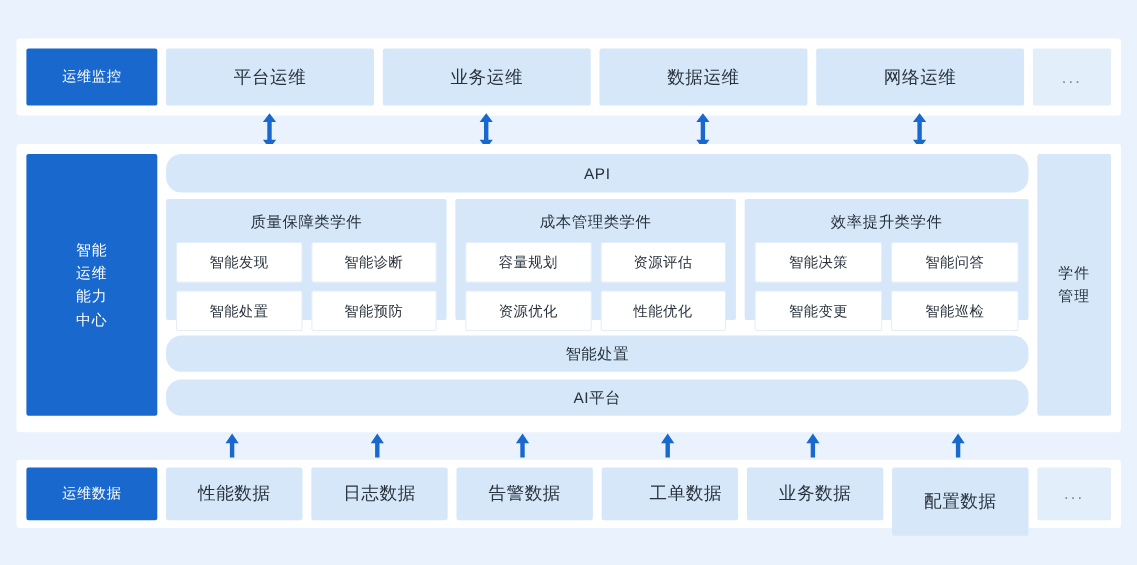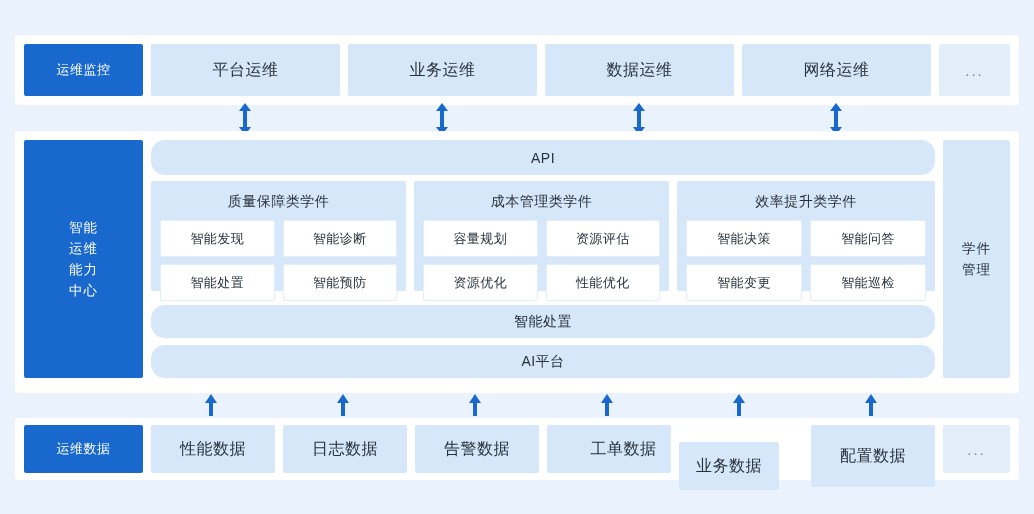--- a/index.html
+++ b/index.html
@@ -304,21 +304,21 @@
   </div>
   <div class="box box-light" style="left:283px; top:425px; width:124px; height:48px;">
     <span>日志数据</span>
   </div>
   <div class="box box-light" style="left:415px; top:425px; width:124px; height:48px;">
     <span>告警数据</span>
   </div>
   <div class="box box-light" style="left:547px; top:425px; width:124px; height:48px;padding-left:29px;">
     <span>工单数据</span>
   </div>
-  <div class="box box-light" style="left:679px; top:442px; width:100px; height:48px;">
+  <div class="box box-light" style="left:679px; top:425px; width:124px; height:48px;">
     <span>业务数据</span>
   </div>
   <div class="box box-light" style="left:811px; top:425px; width:124px; height:62px;">
     <span>配置数据</span>
   </div>
   <div class="box box-dots" style="left:943px; top:425px; width:67px; height:48px;">
     <span>...</span>
   </div>
 
 </div>

